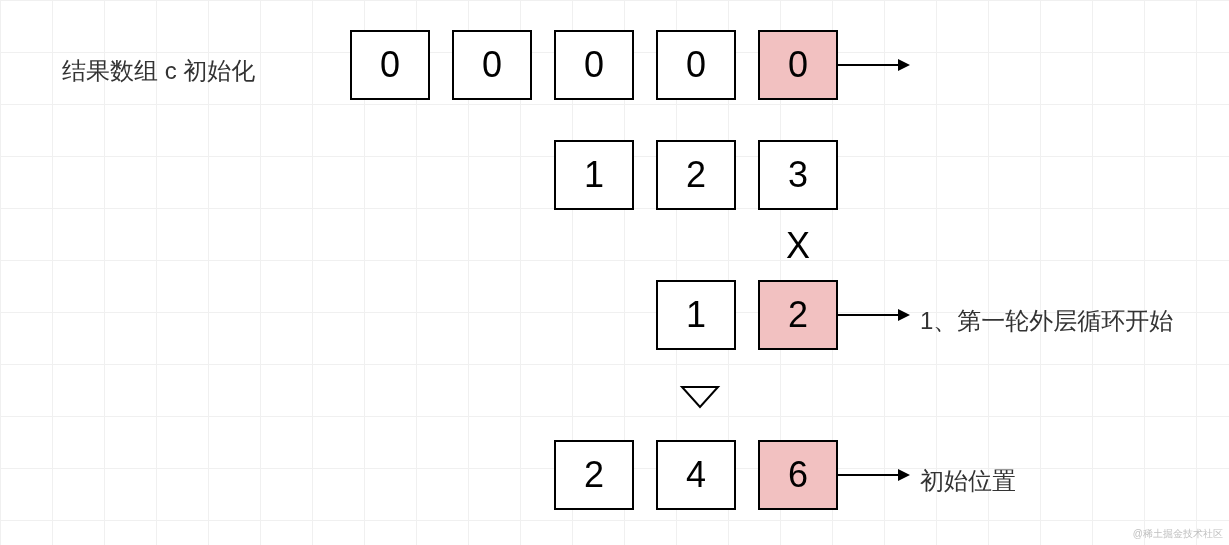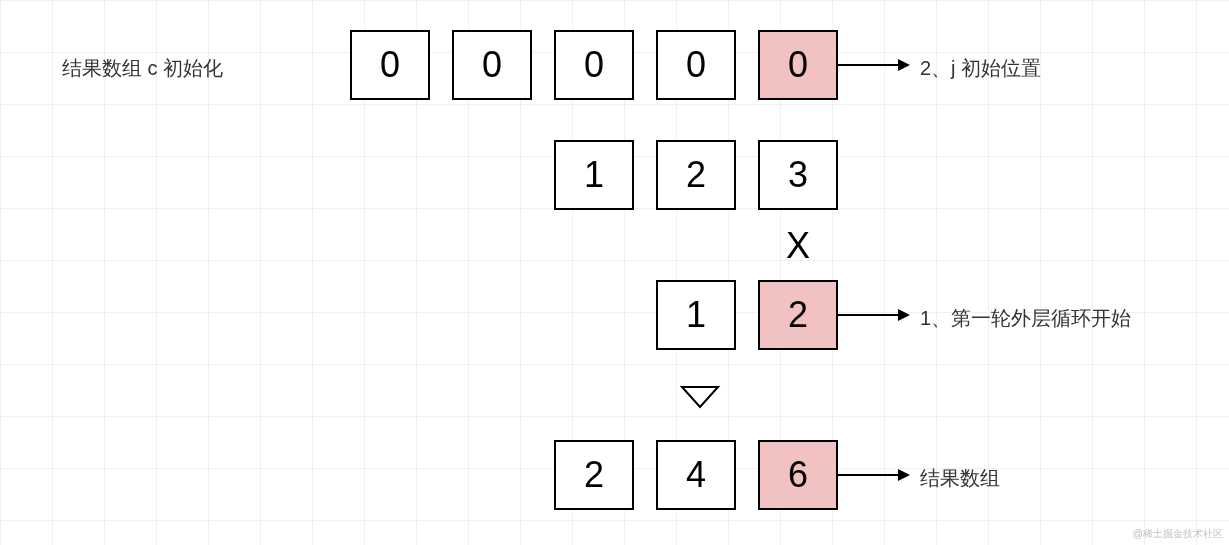--- a/index.html
+++ b/index.html
@@ -32,21 +32,21 @@
     background: #fff;
     display: flex;
     align-items: center;
     justify-content: center;
     font-size: 36px;
     font-weight: 400;
   }
   .hl { background: #f2c1c1; }
   .label {
     position: absolute;
-    font-size: 20px;
+    font-size: 24px;
     color: #333;
     white-space: nowrap;
   }
   .op {
     position: absolute;
     font-size: 36px;
     font-weight: 400;
     color: #000;
   }
   .arrow-svg { position: absolute; overflow: visible; }
@@ -70,21 +70,20 @@
   <div class="cell" style="left:350px; top:30px;">0</div>
   <div class="cell" style="left:452px; top:30px;">0</div>
   <div class="cell" style="left:554px; top:30px;">0</div>
   <div class="cell" style="left:656px; top:30px;">0</div>
   <div class="cell hl" style="left:758px; top:30px;">0</div>
 
   <svg class="arrow-svg" style="left:838px; top:55px;" width="80" height="20">
     <line x1="0" y1="10" x2="60" y2="10" stroke="#000" stroke-width="2"></line>
     <polygon points="60,4 72,10 60,16" fill="#000"></polygon>
   </svg>
-  <div class="label" style="left:920px; top:55px;">2、j 初始位置</div>
 
   <div class="cell" style="left:554px; top:140px;">1</div>
   <div class="cell" style="left:656px; top:140px;">2</div>
   <div class="cell" style="left:758px; top:140px;">3</div>
 
   <div class="op" style="left:786px; top:225px;">X</div>
 
   <div class="cell" style="left:656px; top:280px;">1</div>
   <div class="cell hl" style="left:758px; top:280px;">2</div>
 
@@ -99,16 +98,16 @@
   </svg>
 
   <div class="cell" style="left:554px; top:440px;">2</div>
   <div class="cell" style="left:656px; top:440px;">4</div>
   <div class="cell hl" style="left:758px; top:440px;">6</div>
 
   <svg class="arrow-svg" style="left:838px; top:465px;" width="80" height="20">
     <line x1="0" y1="10" x2="60" y2="10" stroke="#000" stroke-width="2"></line>
     <polygon points="60,4 72,10 60,16" fill="#000"></polygon>
   </svg>
-  <div class="label" style="left:920px; top:465px;">结果数组</div>
+  <div class="label" style="left:920px; top:465px;">初始位置</div>
 
   <div class="watermark">@稀土掘金技术社区</div>
 </div>
 
 </body></html>

